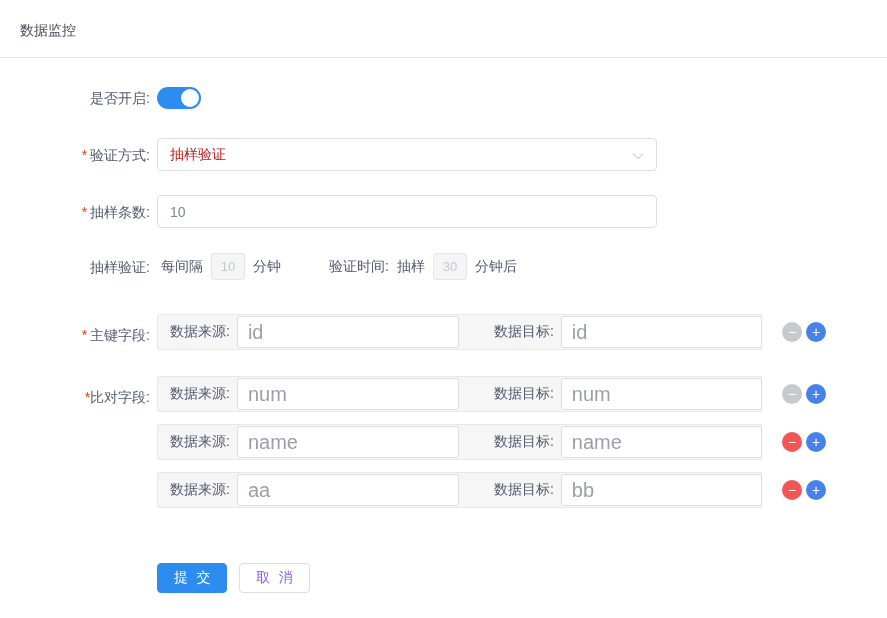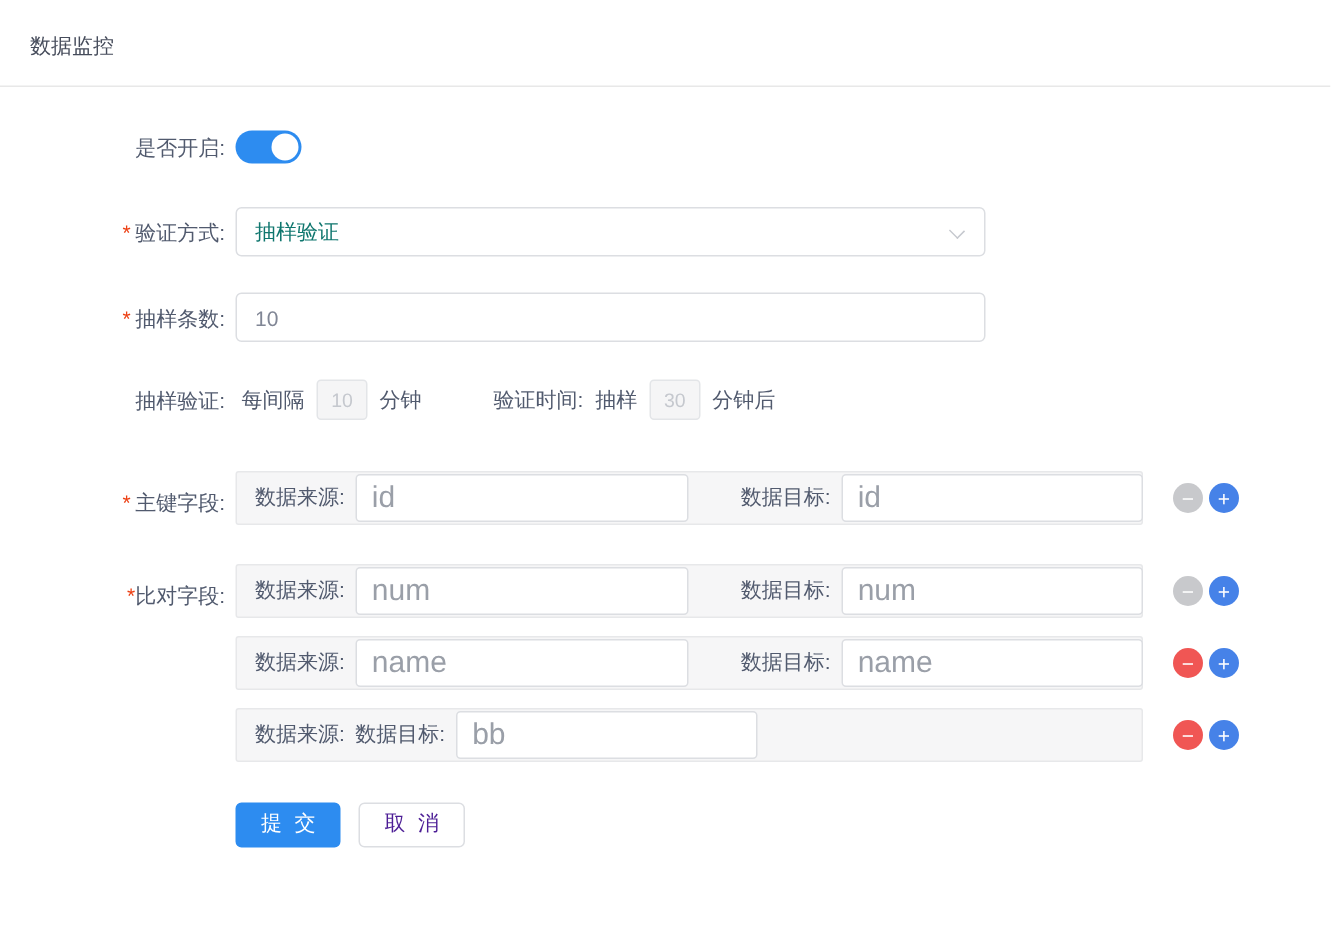--- a/index.html
+++ b/index.html
@@ -33,21 +33,21 @@
     position: absolute; top: 2px; right: 2px;
     width: 18px; height: 18px; border-radius: 50%; background: #fff;
   }
 
   
   .row-select { margin-top: 29px; }
   .select-box {
     width: 500px; height: 33px; border: 1px solid #dcdee2; border-radius: 4px;
     background: #fff; display: flex; align-items: center;
     padding: 0 24px 0 12px; position: relative; cursor: pointer;
-    color: #0f766e;
+    color: #b91c1c;
   }
   .chevron {
     position: absolute; right: 14px; top: 11px;
     width: 8px; height: 8px;
     border-right: 1px solid #c5c8ce; border-bottom: 1px solid #c5c8ce;
     transform: rotate(45deg) scaleY(0.9);
   }
 
   
   .row-count { margin-top: 24px; }
@@ -99,21 +99,21 @@
   .btn-plus { background: #4682e8; }
 
   
   .row-actions { margin-top: 27px; margin-left: 157px; }
   .btn {
     height: 30px; border-radius: 4px; font-size: 14px; cursor: pointer;
     padding: 0 16px; line-height: 28px;
     font-family: Liberation Mono, monospace;
   }
   .btn-primary { background: #2d8cf0; border: 1px solid #2d8cf0; color: #fff; }
-  .btn-default { background: #fff; border: 1px solid #dcdee2; color: #4c1d95; margin-left: 8px; }
+  .btn-default { background: #fff; border: 1px solid #dcdee2; color: #8b5cf6; margin-left: 8px; margin-top: 28px; }
 </style>
 </head>
 <body>
 
 <div class="page-header">
   <div class="page-title">数据监控</div>
 </div>
 <div class="divider"></div>
 
 <div class="form">
@@ -205,20 +205,21 @@
           </div>
           <div class="row-btns">
             <button class="circle-btn btn-minus">−</button>
             <button class="circle-btn btn-plus">+</button>
           </div>
         </div>
 
         <div class="panel-row">
           <div class="panel">
             <span class="p-label">数据来源:</span>
+            <input class="p-input src" type="text" value="aa" style="">
             <span class="p-label">数据目标:</span>
             <input class="p-input tgt" type="text" value="bb" style="">
           </div>
           <div class="row-btns">
             <button class="circle-btn btn-minus">−</button>
             <button class="circle-btn btn-plus">+</button>
           </div>
         </div>
 
       </div>

